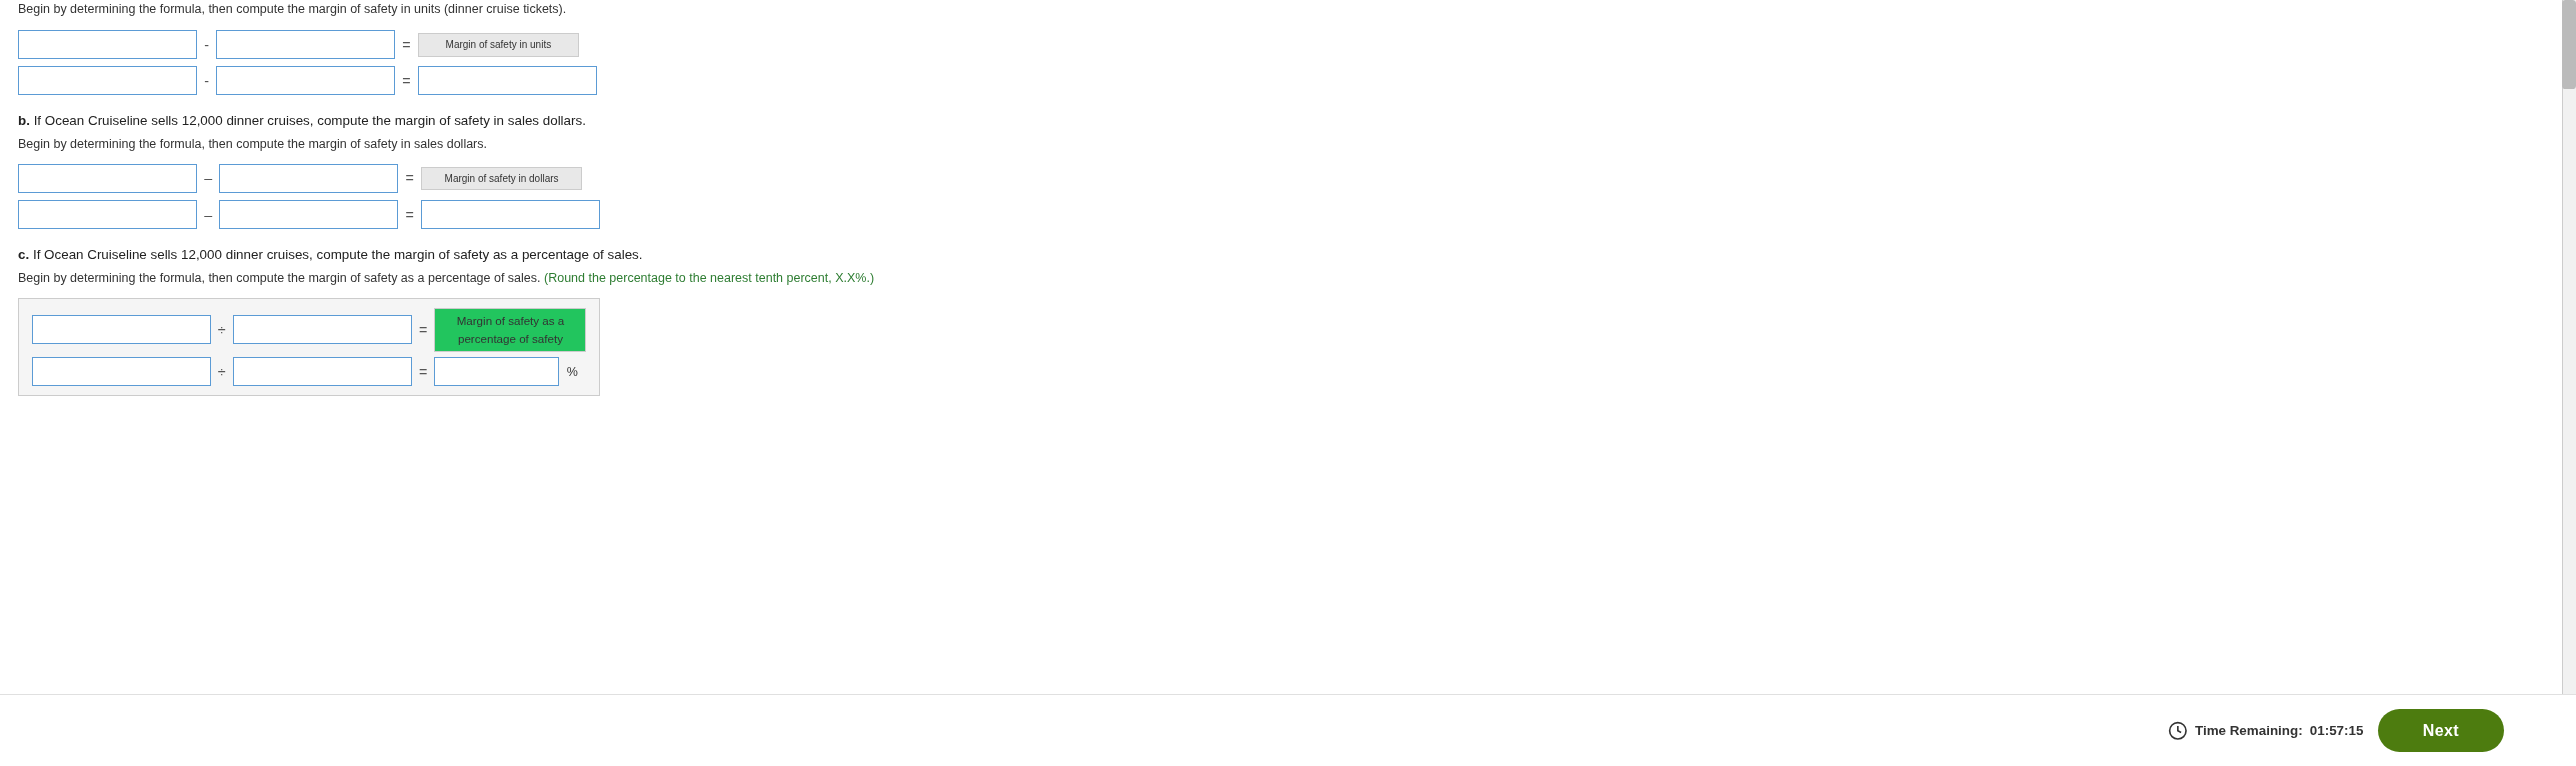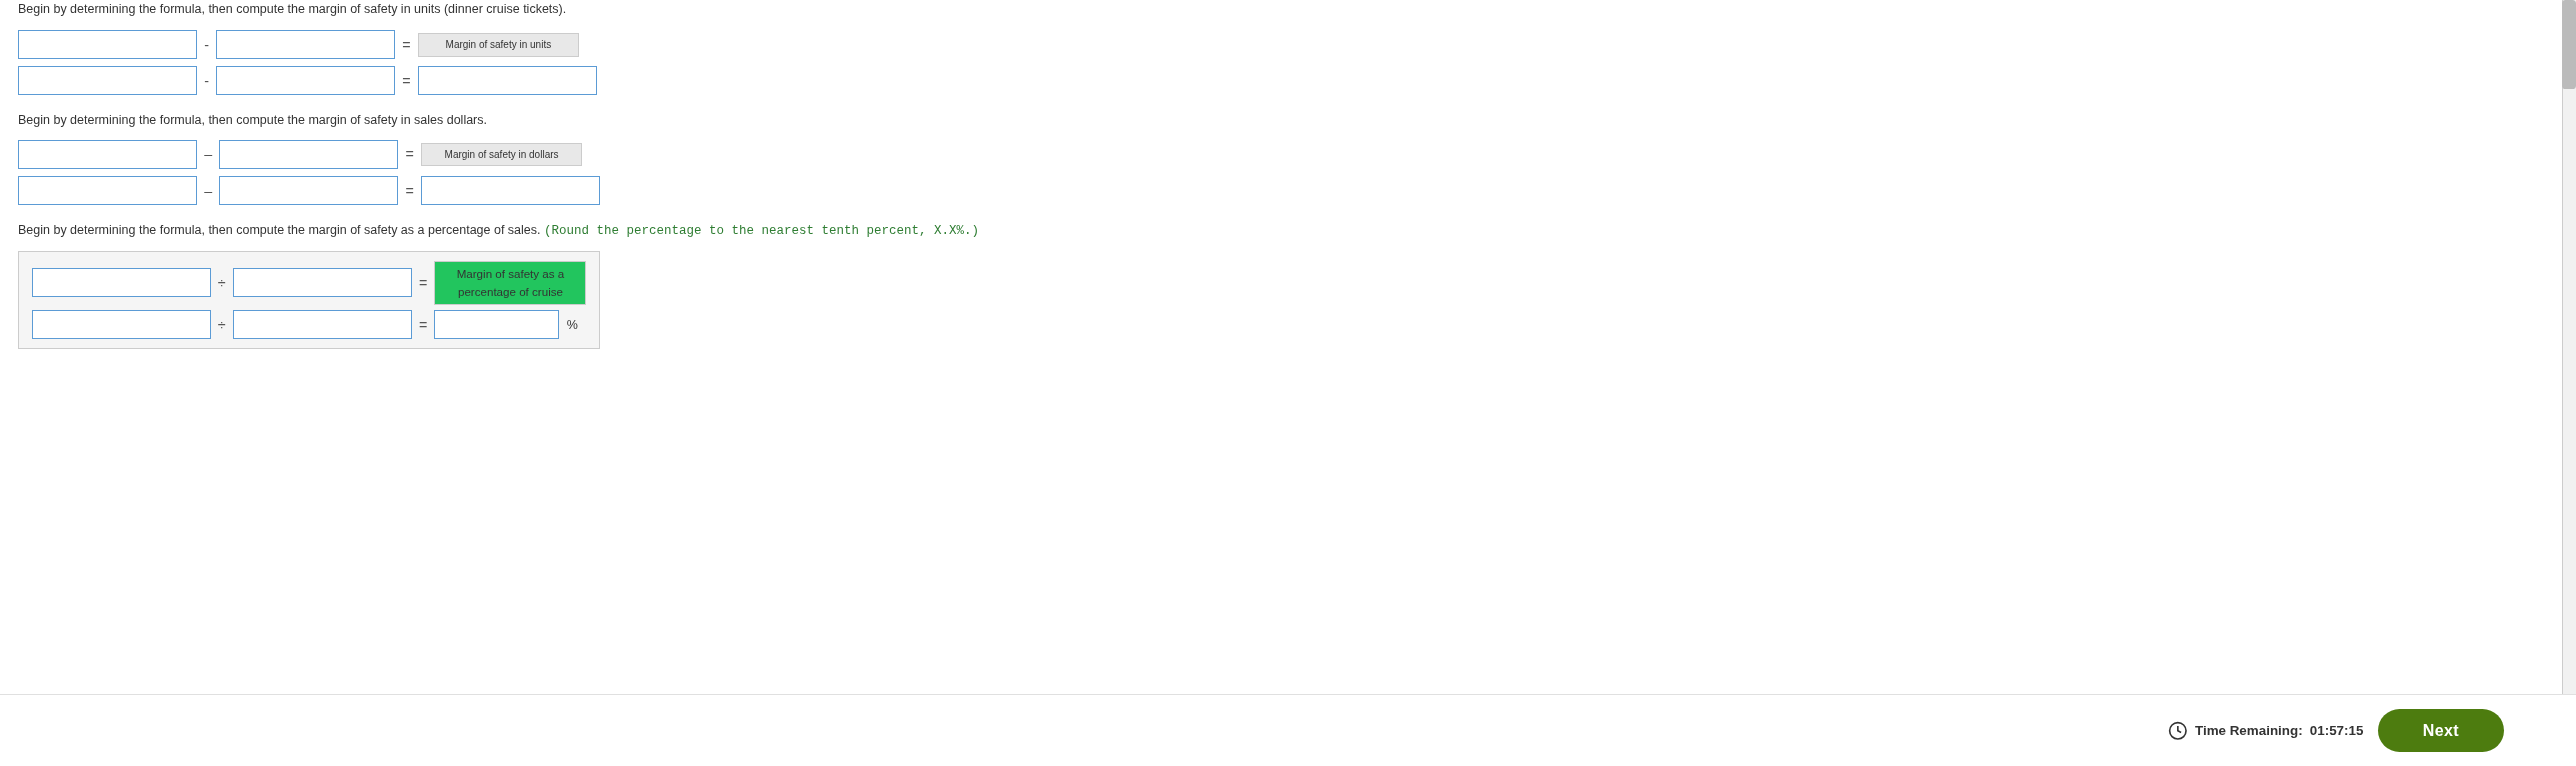--- a/index.html
+++ b/index.html
@@ -76,21 +76,20 @@
     .section-c {
       margin-top: 18px;
     }
 
     .bold-label {
       font-weight: bold;
     }
 
     .green-text {
       color: #2e7d32;
-      font-family: Liberation Mono, monospace;
     }
 
     
     .scrollbar-track {
       position: fixed;
       right: 0;
       top: 0;
       width: 14.3px;
       height: 767px;
       background: #f1f1f1;
@@ -207,20 +206,24 @@
     <div class="formula-row">
       <input class="formula-input" type="text" style="">
       <span class="operator">-</span>
       <input class="formula-input" type="text" style="">
       <span class="equals">=</span>
       <input class="result-input" type="text" style="">
     </div>
   </div>
 
   <div class="section-b">
+    <p>
+      <span class="bold-label">b.</span>
+      <span> </span><span>If Ocean Cruiseline sells 12,000 dinner cruises, compute the margin of safety in sales dollars.</span>
+    </p>
     <p class="instruction-text" style="margin-top:9px;">Begin by determining the formula, then compute the margin of safety in sales dollars.</p>
 
     <div class="formula-grid">
 
       <div class="formula-row">
         <input class="formula-input" type="text" style="">
         <span class="operator">–</span>
         <input class="formula-input" type="text" style="">
         <span class="equals">=</span>
         <div class="label-box">Margin of safety in dollars</div>
@@ -230,39 +233,43 @@
         <input class="formula-input" type="text" style="">
         <span class="operator">–</span>
         <input class="formula-input" type="text" style="">
         <span class="equals">=</span>
         <input class="result-input" type="text" style="">
       </div>
     </div>
   </div>
 
   <div class="section-c">
+    <p>
+      <span class="bold-label">c.</span>
+      <span> </span><span>If Ocean Cruiseline sells 12,000 dinner cruises, compute the margin of safety as a percentage of sales.</span>
+    </p>
     <p class="instruction-text" style="margin-top:9px;">
       <span>Begin by determining the formula, then compute the margin of safety as a percentage of sales.</span>
       <span class="green-text"> </span><span class="green-text">(Round the percentage to the nearest  tenth percent, X.X%.)</span>
     </p>
 
     <div class="formula-grid">
 
       <div class="formula-row">
 
         <div style="display:flex; flex-direction:column; gap:5.4px; background:#f5f5f5; border:0.9px solid #ccc; padding:9px 12.5px;">
 
           <div style="display:flex; align-items:center; gap:7.2px;">
             <input class="formula-input" type="text" style="">
             <span class="operator">÷</span>
             <input class="formula-input" type="text" style="">
             <span class="equals">=</span>
             <div class="label-two-line">
               <div>Margin of safety as a</div>
-              <div>percentage of cruise</div>
+              <div>percentage of safety</div>
             </div>
           </div>
 
           <div style="display:flex; align-items:center; gap:7.2px;">
             <input class="formula-input" type="text" style="">
             <span class="operator">÷</span>
             <input class="formula-input" type="text" style="">
             <span class="equals">=</span>
             <input class="formula-input" style="width: 125px;" type="text">
             <span class="pct-symbol">%</span>

